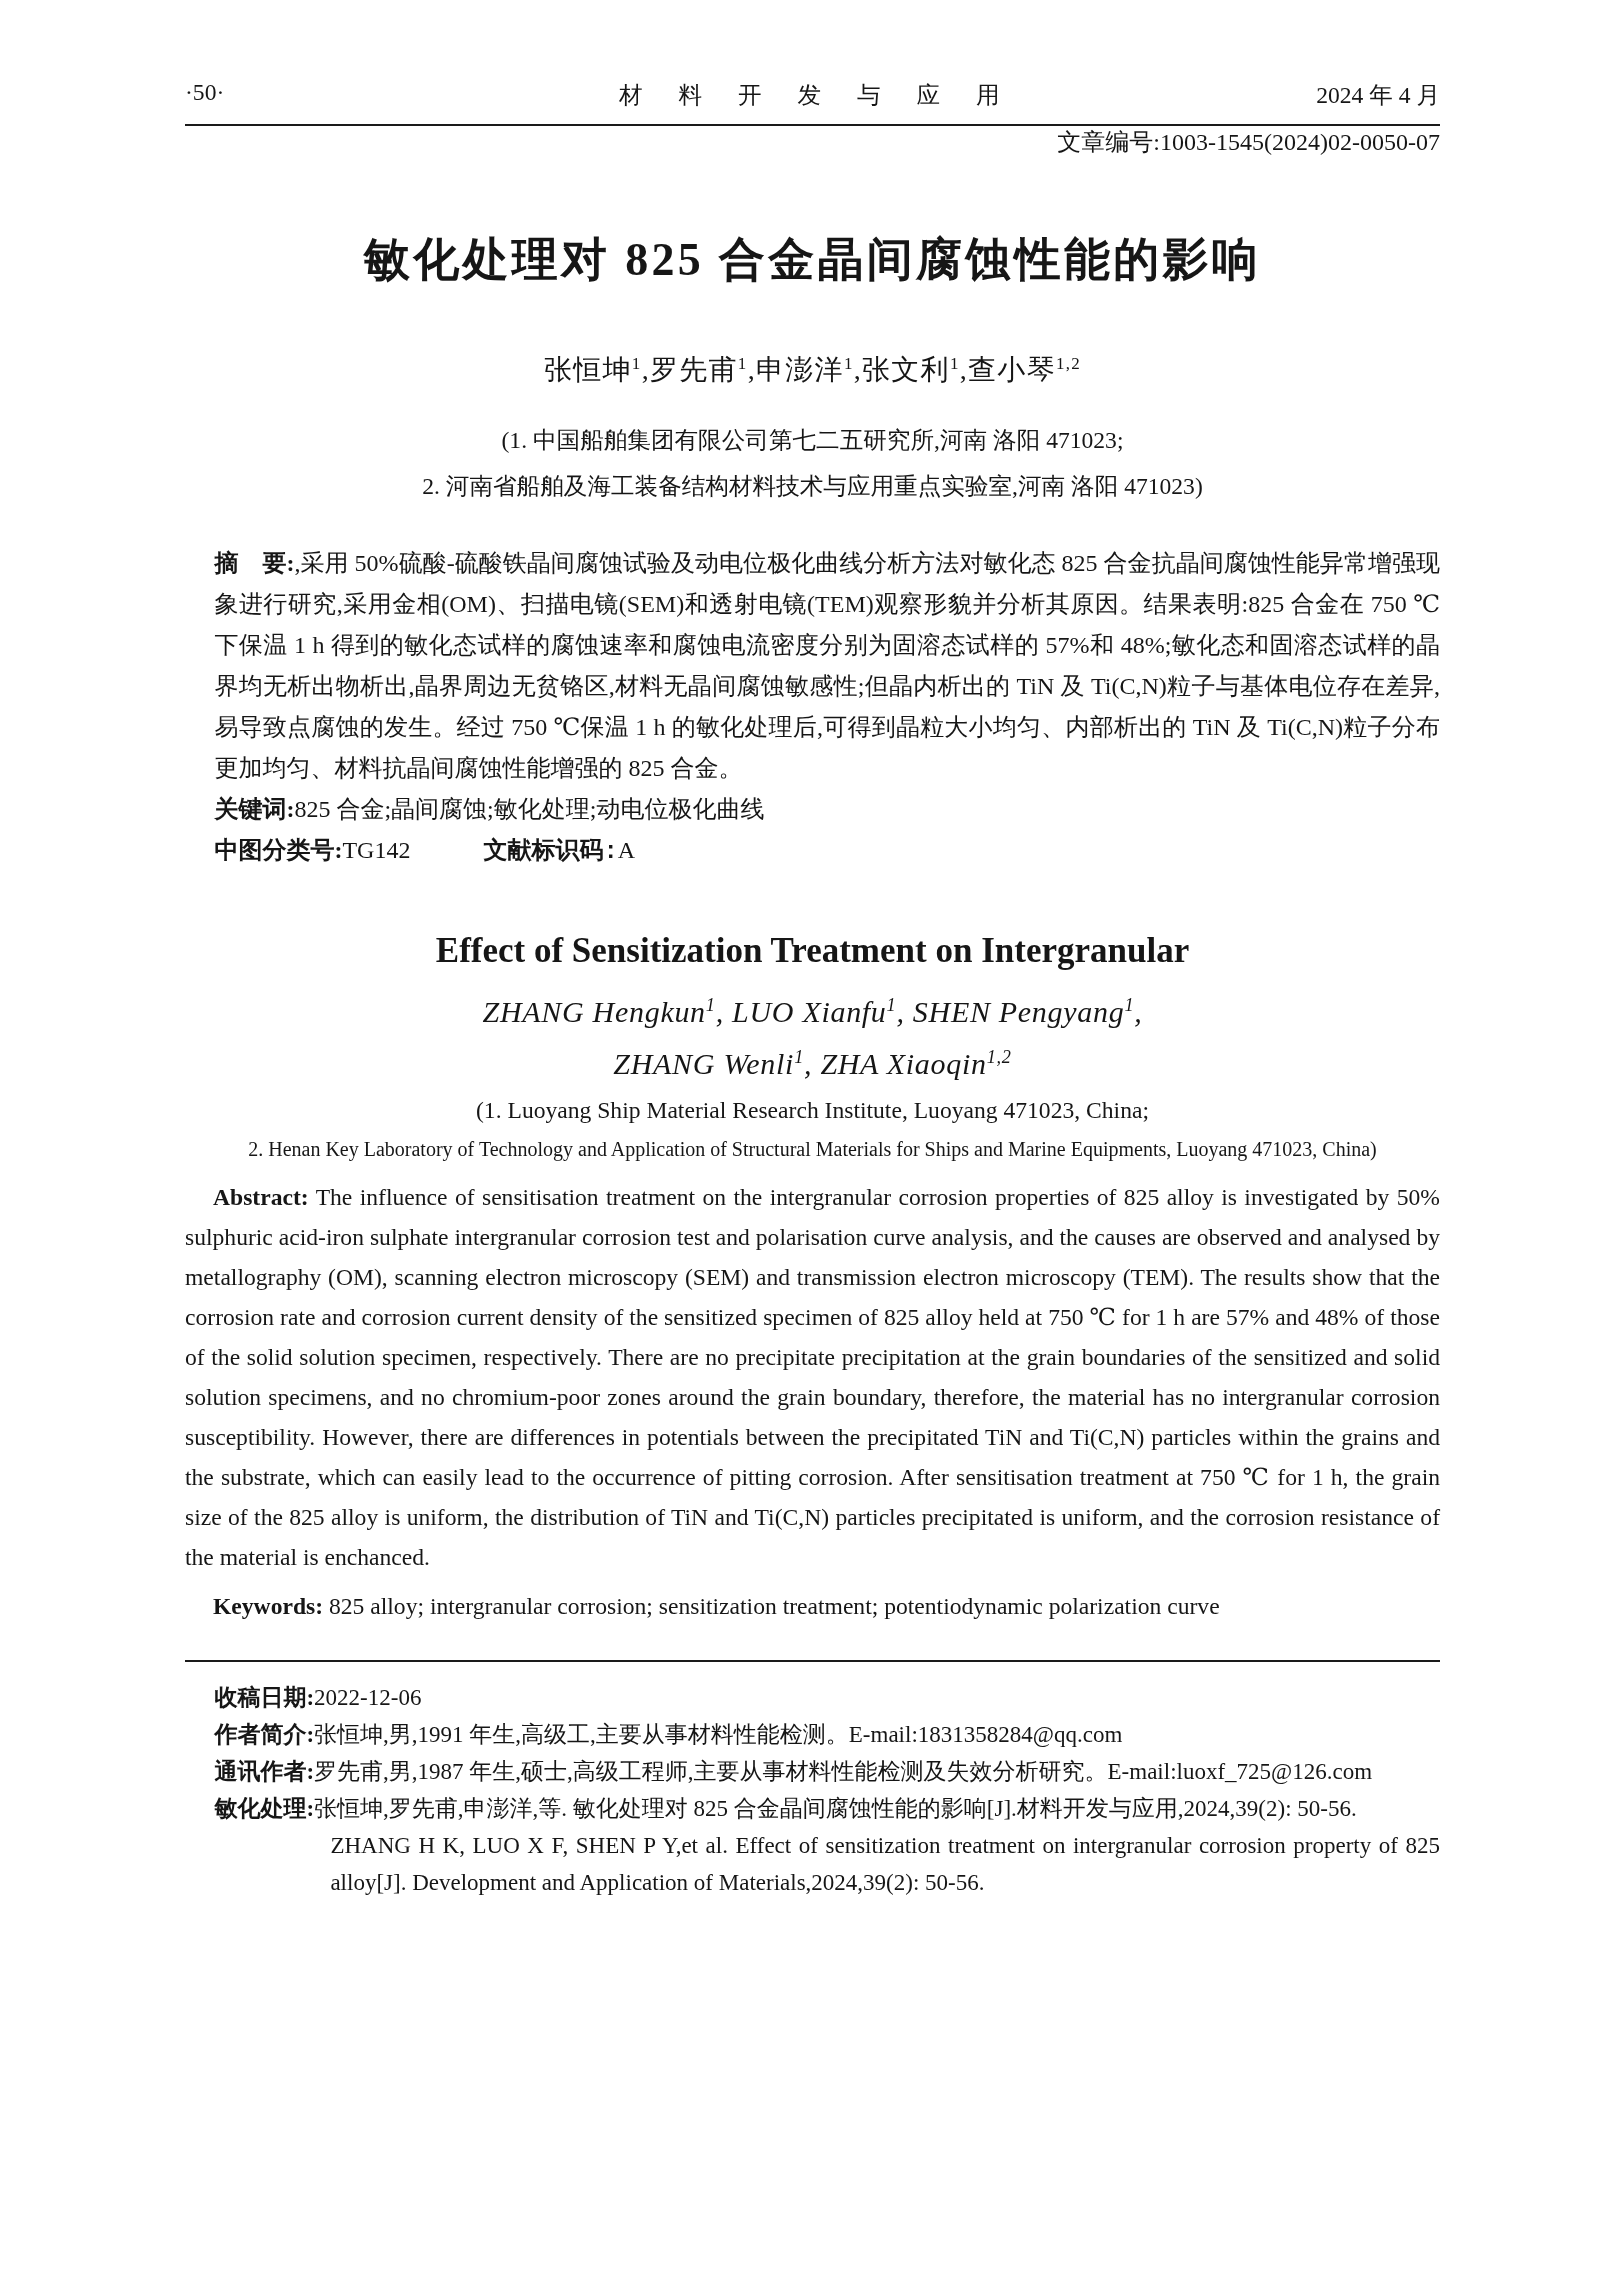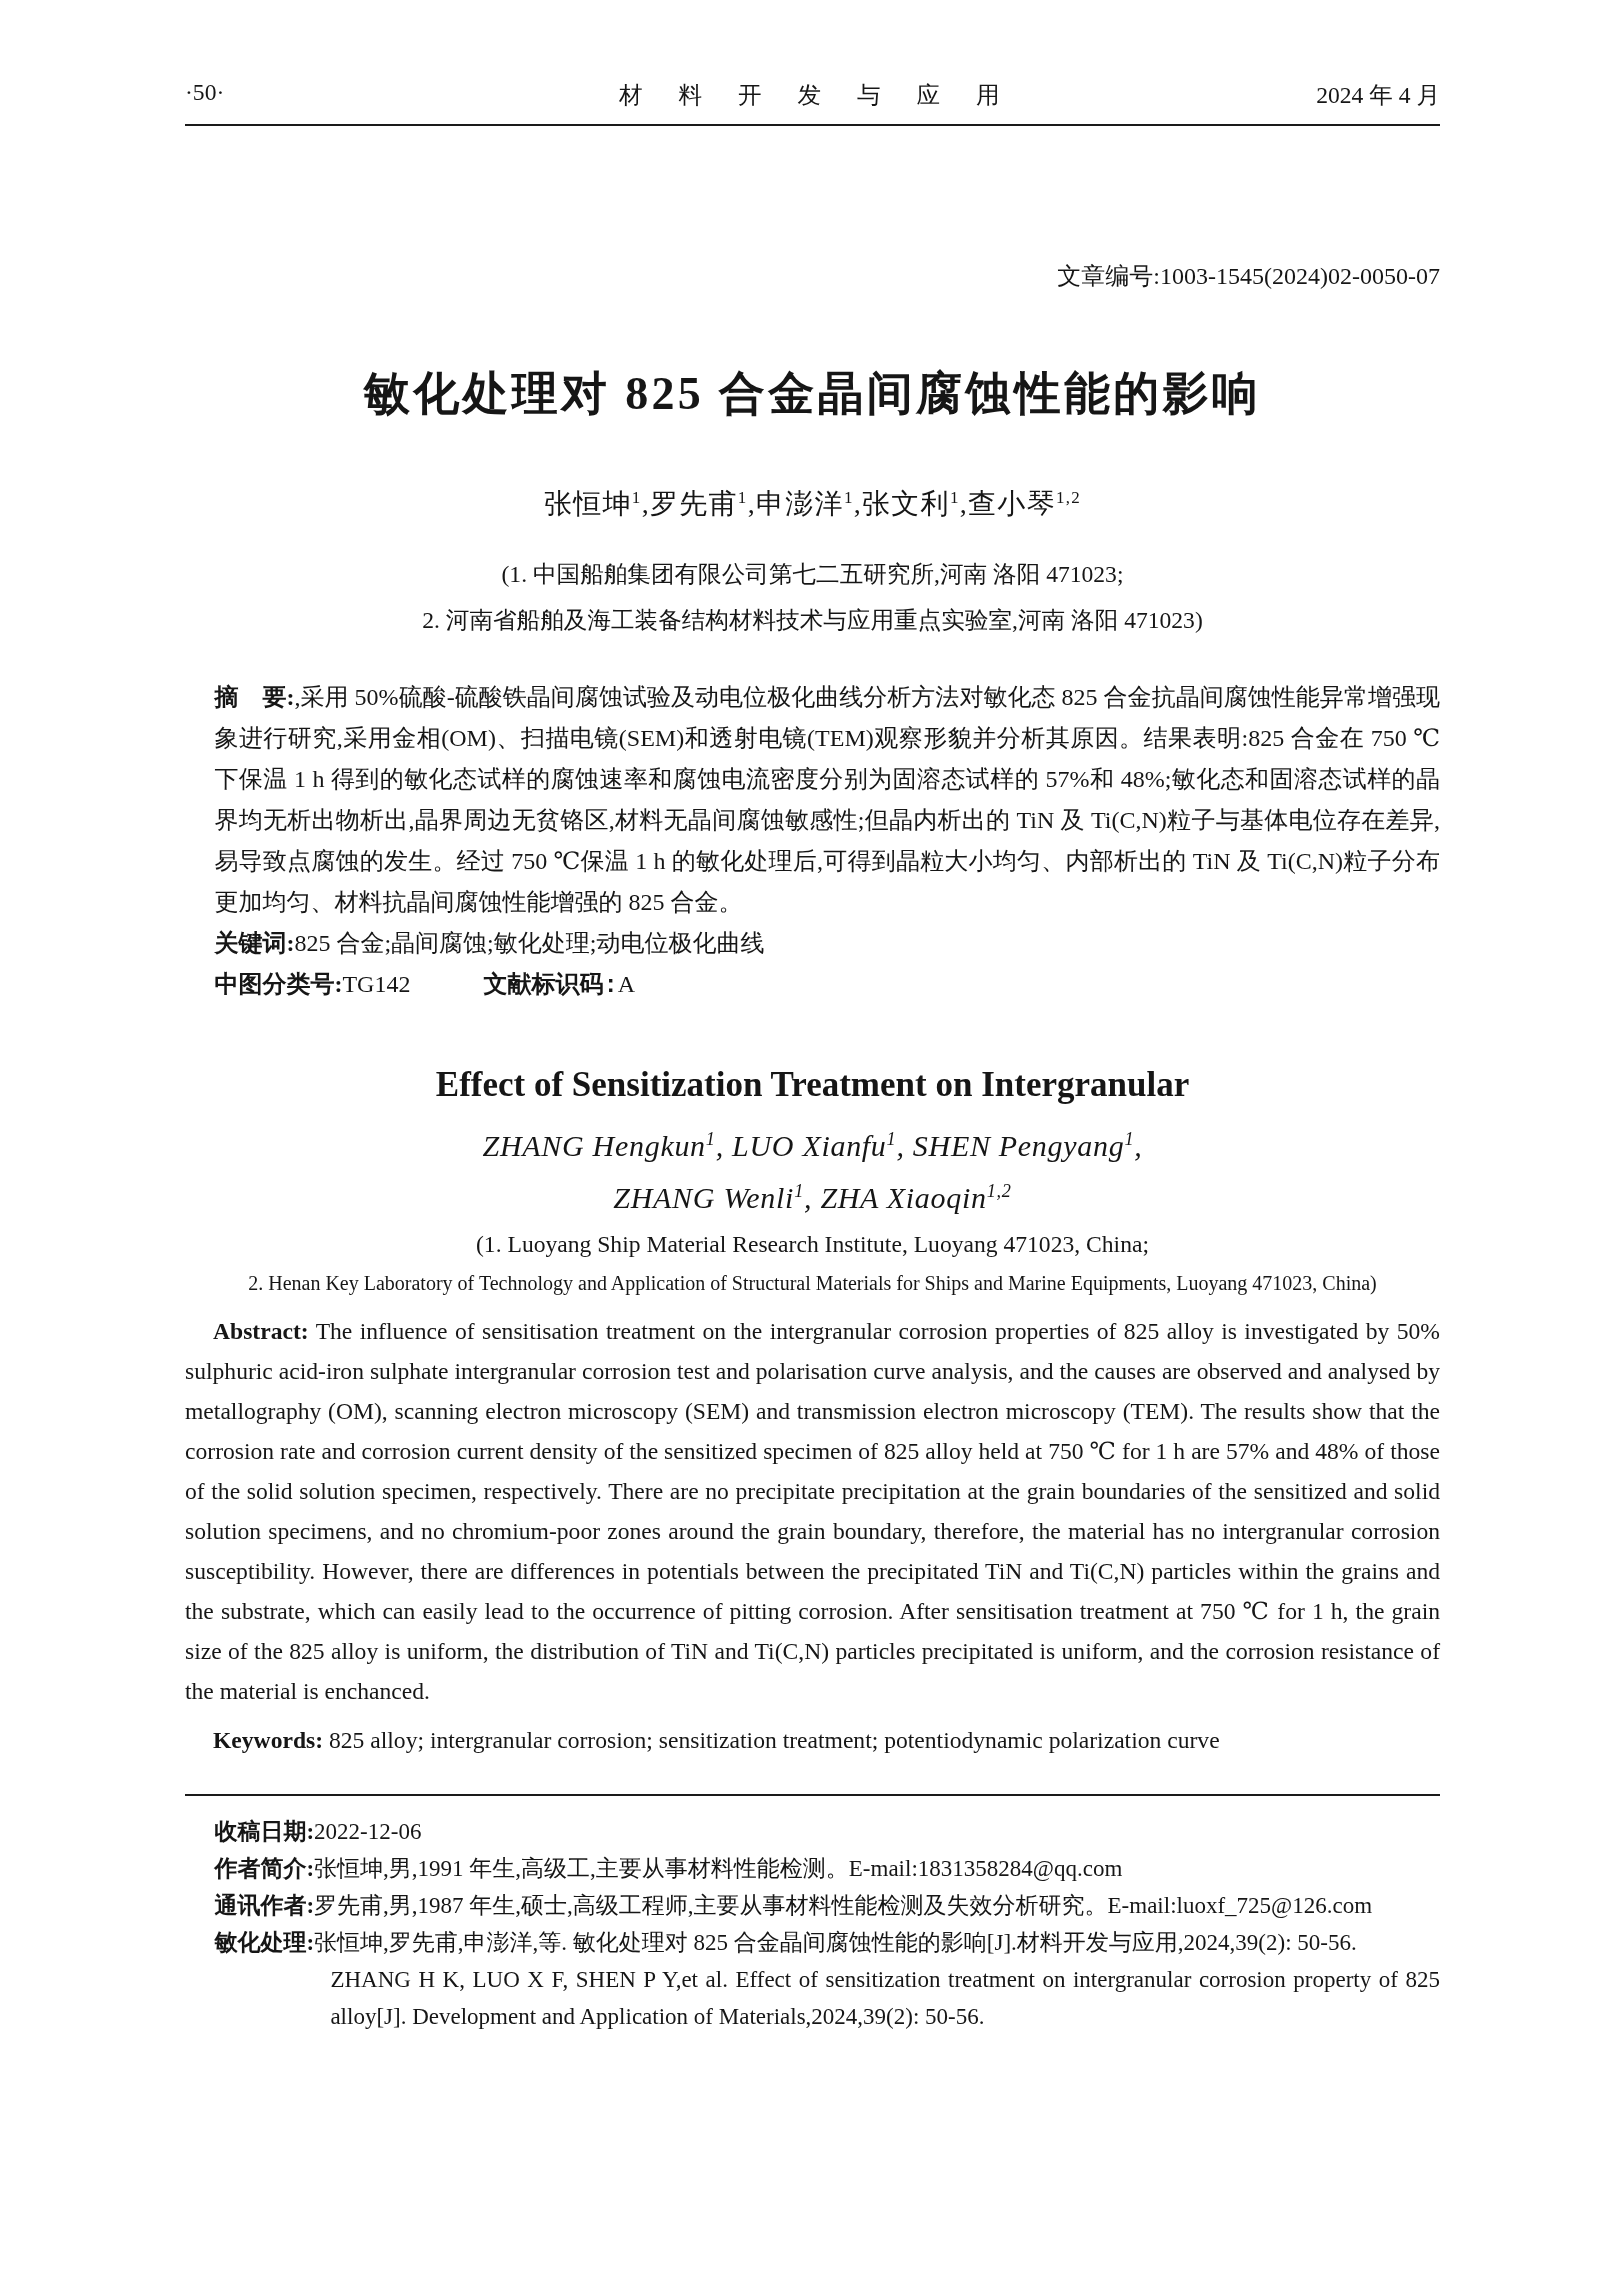--- a/index.html
+++ b/index.html
@@ -22,21 +22,20 @@
     justify-content: space-between;
     font-size: 23.6px;
     padding-bottom: 13px;
     border-bottom: 2px solid #1a1a1a;
   }
   .header .h-left  { flex: 1; text-align: left; }
   .header .h-center{ flex: 2; text-align: center; word-spacing: 17px; letter-spacing: 6.5px; }
   .header .h-right { flex: 1; text-align: right; }
 
   .article-no {
-    margin-top: 134px;
     text-align: right;
     font-size: 24px;
   }
 
   
   .cn-title {
     margin: 71px 0 0 0;
     text-align: center;
     font-size: 46px;
     font-weight: 700;

